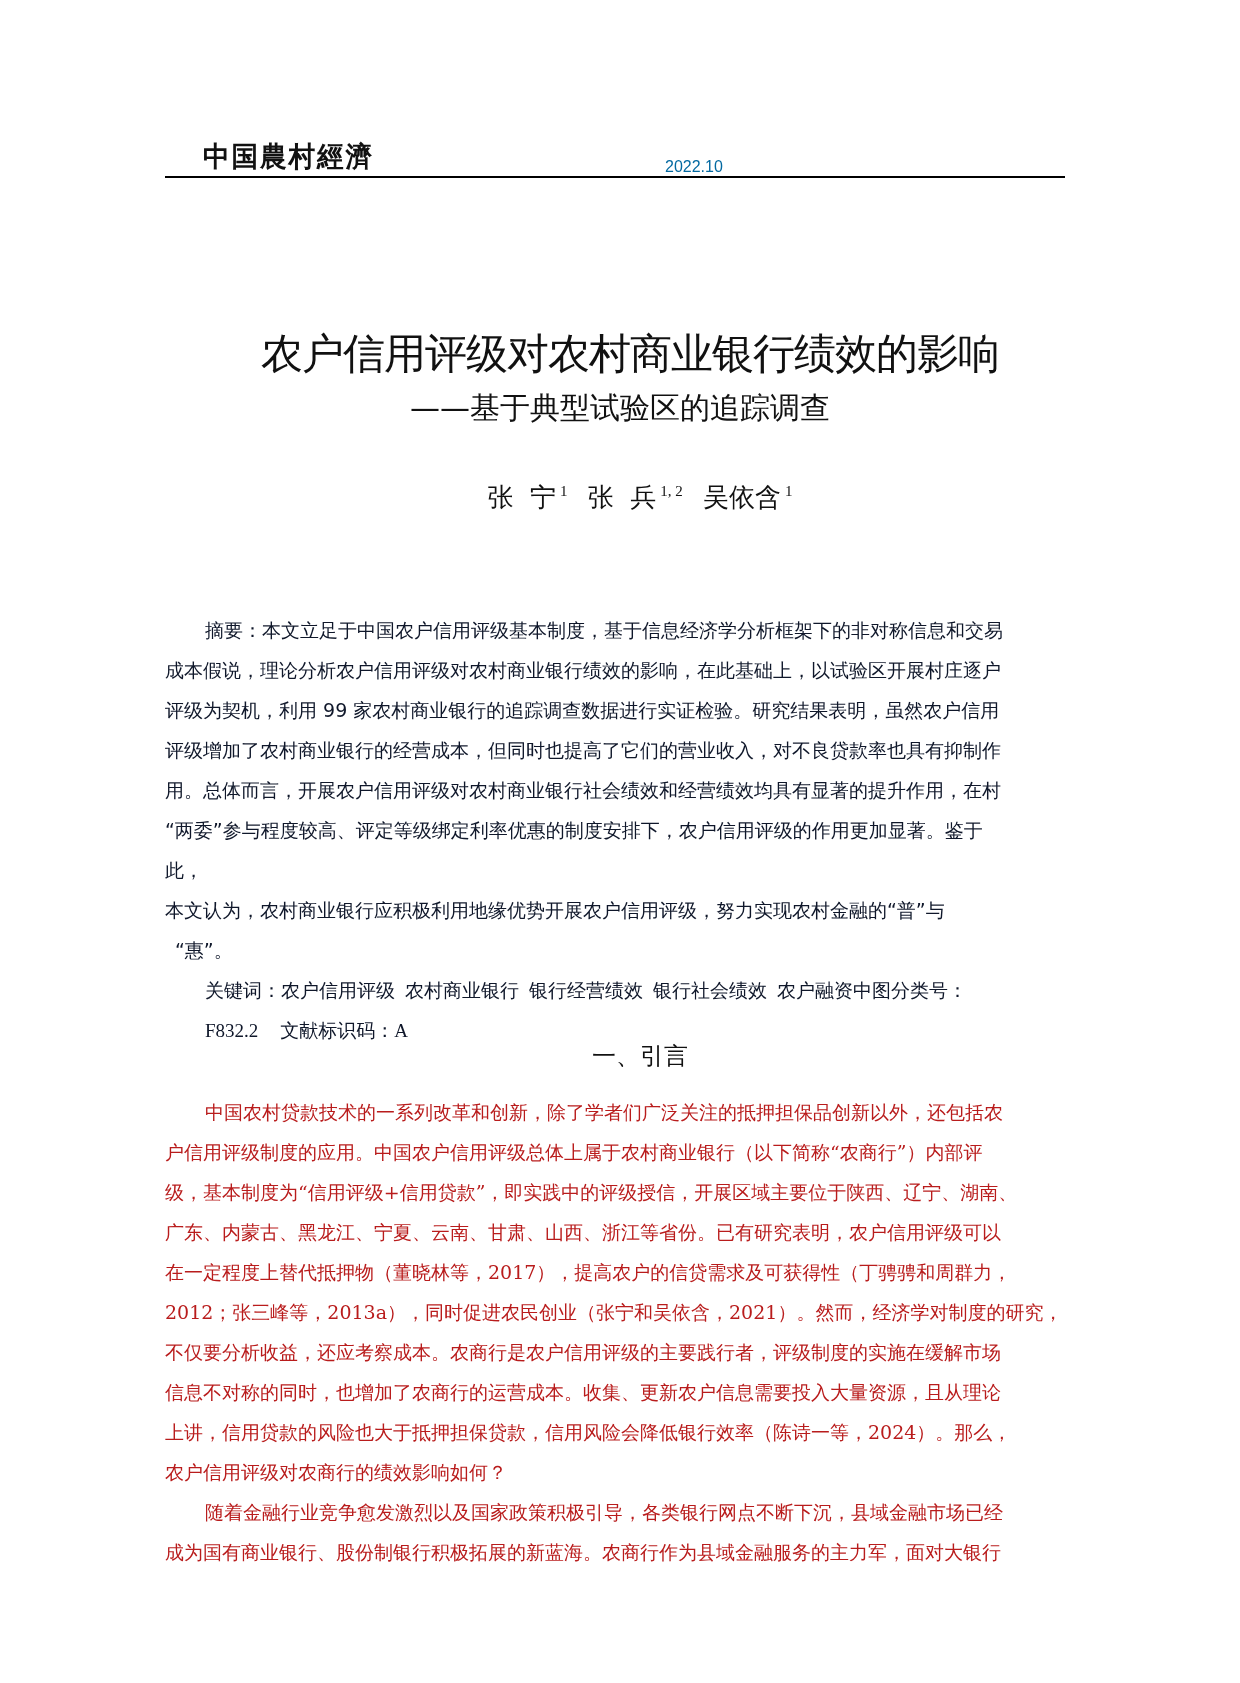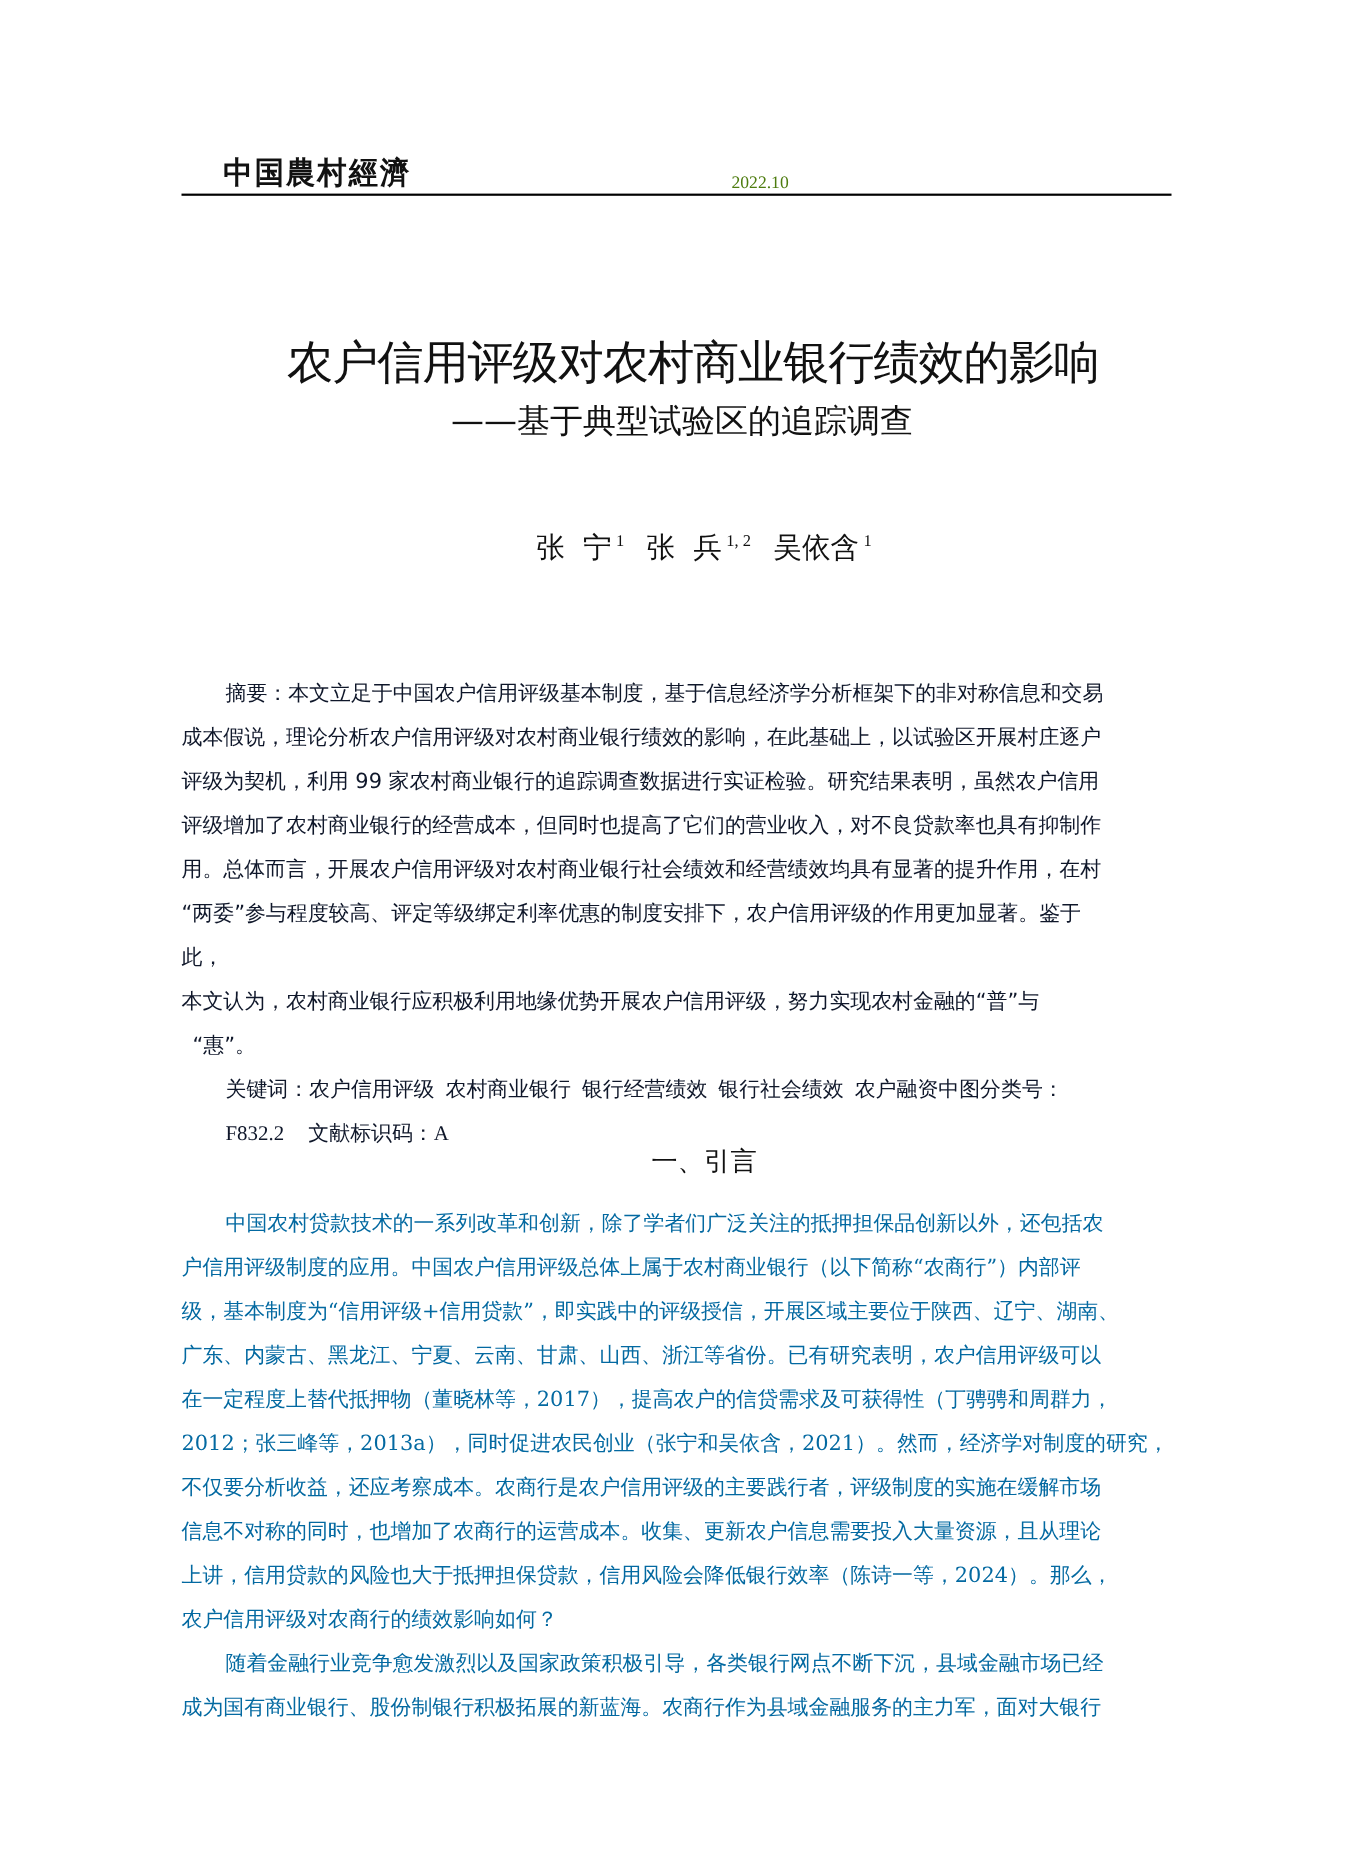--- a/index.html
+++ b/index.html
@@ -31,23 +31,23 @@
       font-size: 28px;
       letter-spacing: 2px;
       color: #111;
       transform: scaleX(0.95);
       transform-origin: left;
     }
     .issue-date {
       position: absolute;
       left: 500px;
       top: 30px;
-      font-family: Liberation Serif, serif;
+      font-family: Liberation Sans, sans-serif;
       font-size: 16px;
-      color: #4d7c0f;
+      color: #0369a1;
     }
     .header-rule {
       position: absolute;
       left: 0;
       top: 48px;
       width: 900px;
       height: 2px;
       background: #000;
     }
     .title-block {
@@ -57,20 +57,21 @@
       top: 300px;
       text-align: center;
     }
     .main-title {
       font-family: "DejaVu Sans", sans-serif;
       font-size: 42px;
       line-height: 60px;
       color: #111;
       letter-spacing: -1px;
       padding-left: 20px;
+      margin-top: 24px;
     }
     .sub-title {
       font-family: "DejaVu Sans", sans-serif;
       font-size: 30px;
       line-height: 44px;
       color: #111;
       margin-top: 2px;
     }
     .authors {
       position: absolute;
@@ -136,21 +137,21 @@
       color: #111;
       padding-left: 20px;
     }
     .body-text {
       position: absolute;
       left: 165px;
       top: 1092px;
       width: 960px;
       font-family: "DejaVu Serif", "Liberation Serif", serif;
       font-size: 19px;
-      color: #0369a1;
+      color: #b91c1c;
     }
     .body-text .line {
       height: 40px;
       line-height: 40px;
       white-space: nowrap;
     }
   </style>
 </head>
 <body>
 

